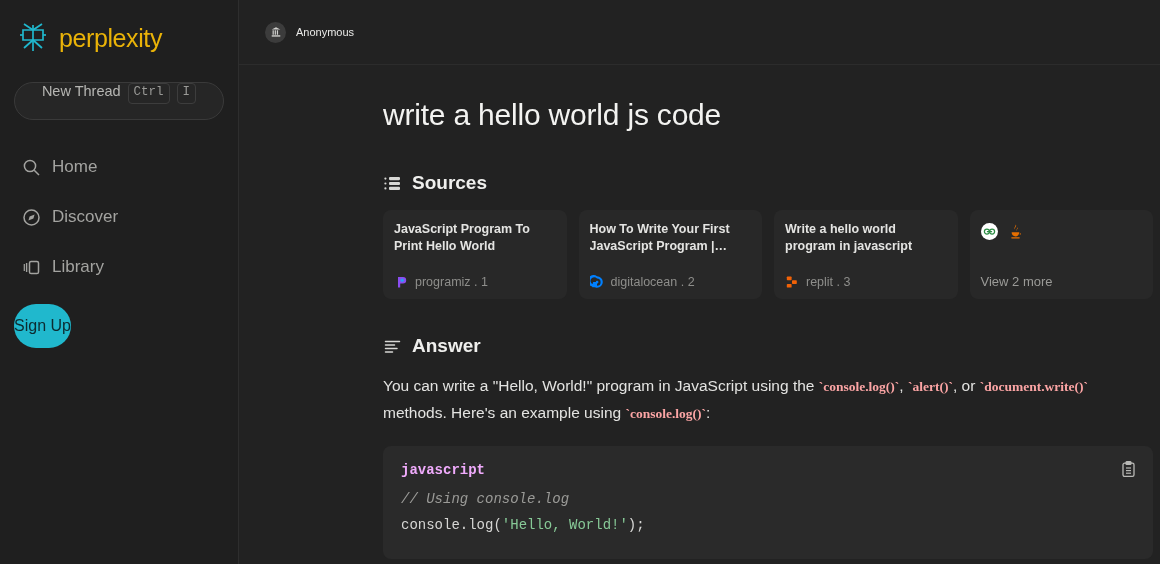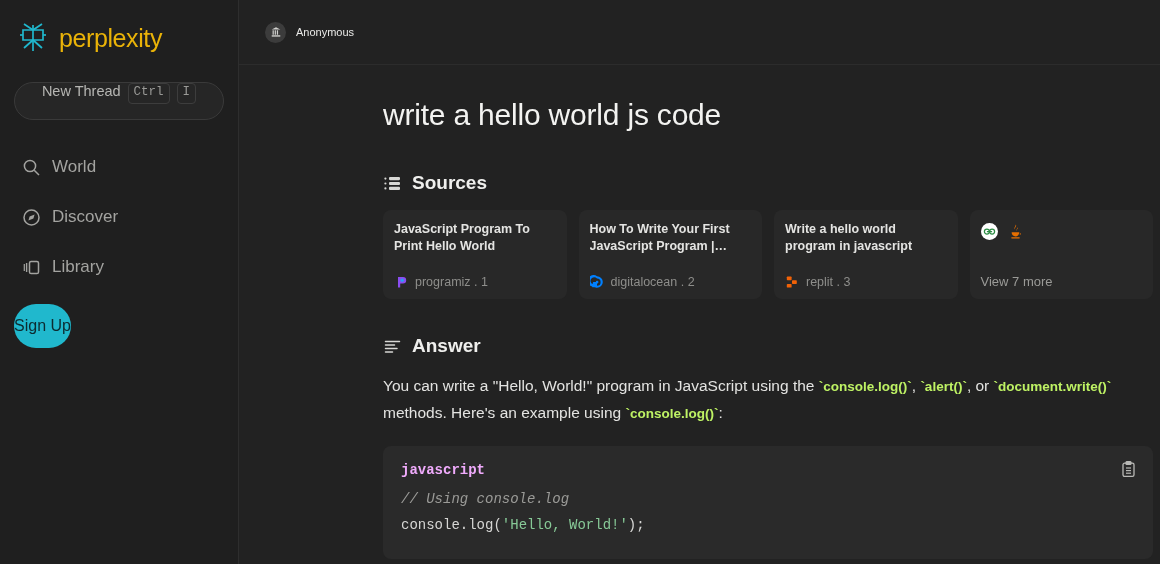--- a/index.html
+++ b/index.html
@@ -175,24 +175,24 @@
   .view-more { font-size: 13px; color: #9a9a97; }
 
   
   .answer-wrap { margin-top: 36px; }
   .answer-body {
     font-size: 15.5px;
     line-height: 1.72;
     color: #e3e3e1;
   }
   code.inline {
-    font-family: Liberation Sans, sans-serif;
+    font-family: Liberation Serif, serif;
     font-size: 13.5px;
     font-weight: bold;
-    color: #bef264;
+    color: #fca5a5;
   }
 
   .code-block {
     margin-top: 20px;
     background: #2a2a2a;
     border-radius: 8px;
     padding: 16px 18px 20px;
     position: relative;
     min-height: 104px;
   }
@@ -253,21 +253,21 @@
 
     <nav class="nav">
 
       <div class="nav-item">
         <span class="nav-ico">
           <svg viewBox="0 0 19 19" width="19" height="19" fill="none" stroke="#a3a3a0" stroke-width="1.5">
             <circle cx="8" cy="8" r="5.6"></circle>
               <path d="M12.2 12.2 L17 17"></path>
           </svg>
         </span>
-        <span class="label">World</span>
+        <span class="label">Home</span>
       </div>
 
       <div class="nav-item">
         <span class="nav-ico">
           <svg viewBox="0 0 19 19" width="19" height="19" fill="none" stroke="#a3a3a0" stroke-width="1.5">
             <circle cx="9.5" cy="9.5" r="7.5"></circle>
             <path d="M12.6 6.4 L7.6 8.6 L6.4 12.6 L11.4 10.4 Z" fill="#a3a3a0" stroke="none"></path>
           </svg>
         </span>
         <span class="label">Discover</span>
@@ -390,21 +390,21 @@
               <span class="fav">
                 <svg viewBox="0 0 17 17" width="17" height="17">
                   <path d="M8.6 1.5 C10.6 3.6 6.9 4.6 7.9 6.6 C6.2 5.1 8.9 3.6 8.6 1.5 Z" fill="#e76f00"></path>
                   <path d="M10.4 4.2 C11.9 5.8 8.9 6.6 9.7 8.1 C8.4 6.9 10.7 5.7 10.4 4.2 Z" fill="#e76f00"></path>
                   <path d="M4.6 9.3 L12.3 9.3 C12.3 11.9 10.6 13.4 8.5 13.4 C6.3 13.4 4.6 11.9 4.6 9.3 Z" fill="#e76f00"></path>
                   <path d="M12.8 10 C14 10 14.2 11.3 13.1 11.9 L12.6 11 C13.2 10.8 13.2 10.4 12.7 10.4 Z" fill="#e76f00"></path>
                   <rect x="4.2" y="14.2" width="8.6" height="1.2" rx="0.6" fill="#e76f00"></rect>
                 </svg>
               </span>
             </div>
-            <div class="view-more">View 7 more</div>
+            <div class="view-more">View 2 more</div>
           </div>
 
         </div>
 
         <div class="answer-wrap">
           <div class="sec-head">
             <span class="sec-ico">
               <svg viewBox="0 0 19 19" width="19" height="19" stroke="#d8d8d5" stroke-width="1.5" stroke-linecap="round">
                 <path d="M2.5 4.5 H16.5"></path>
                 <path d="M2.5 8 H11.5"></path>

